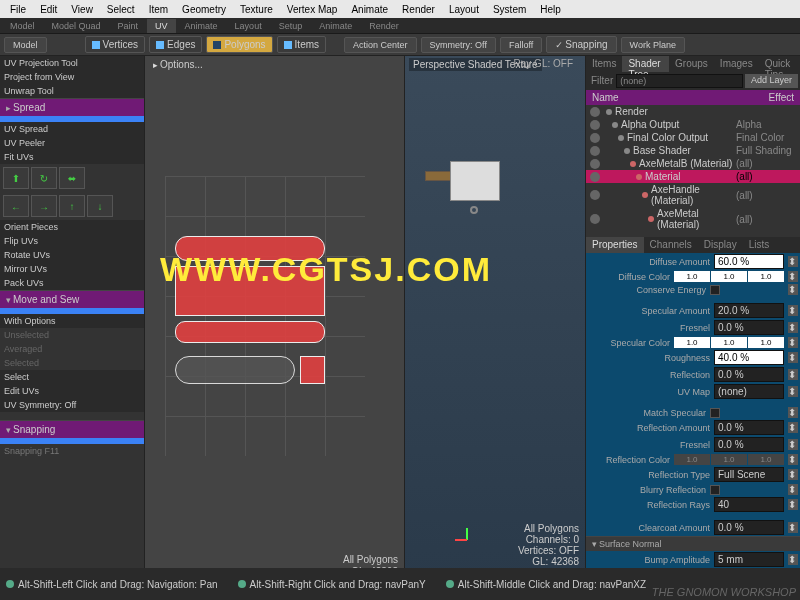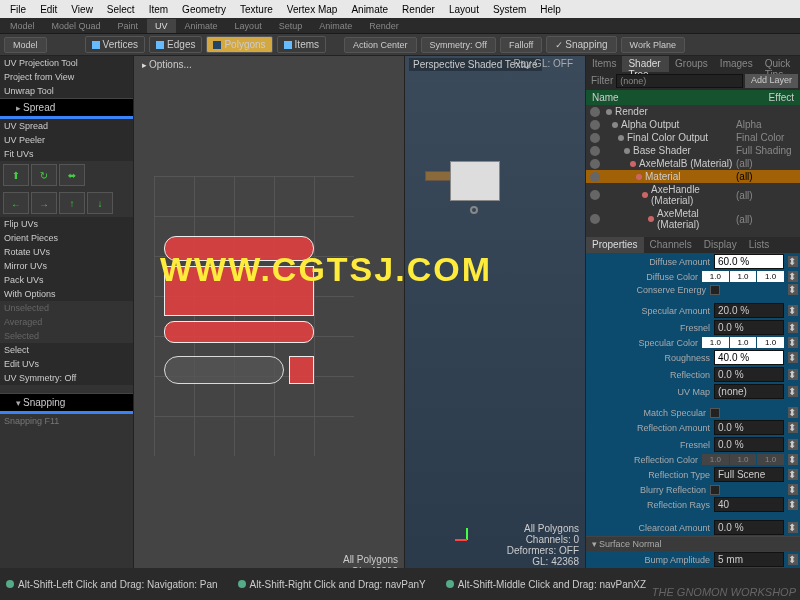--- a/index.html
+++ b/index.html
@@ -8,23 +8,23 @@
 .menubar span{color:#000;padding:2px 6px;cursor:pointer}
 .tabbar{background:#2a2a2a;height:16px;display:flex;align-items:center;padding:0 2px;gap:1px;border-bottom:1px solid #1a1a1a}
 .tabbar span{padding:2px 8px;color:#888;font-size:9px}
 .tabbar .active{background:#444;color:#ddd}
 .toolbar{background:#3a3a3a;height:22px;display:flex;align-items:center;padding:0 4px;gap:4px;border-bottom:1px solid #222}
 .tbtn{background:#444;padding:2px 8px;border:1px solid #555;border-radius:2px;font-size:9px}
 .tbtn.poly{background:#d4a840;color:#000}
 .selbtn{display:flex;align-items:center;gap:3px;padding:2px 6px;background:#3a3a3a;border:1px solid #555;border-radius:2px;font-size:9px}
 .selbtn i{width:8px;height:8px;background:#5af;display:inline-block}
 .main{display:flex;height:526px}
-.leftpanel{width:134px;background:#333;border-right:1px solid #222;overflow:hidden}
+.leftpanel{width:145px;background:#333;border-right:1px solid #222;overflow:hidden}
 .section{padding:2px 4px;font-size:9px}
-.section.hdr{background:#000000;border-bottom:3px solid #3b82f6;border-top:1px solid #444;color:#aaa;padding:3px 16px}
+.section.hdr{background:#701a75;border-bottom:6px solid #3b82f6;border-top:1px solid #444;color:#aaa;padding:3px 6px}
 .section.dark{background:#2a2a2a}
 .iconrow{display:flex;gap:2px;padding:3px}
 .iconbtn{width:26px;height:22px;background:#3a3a3a;border:1px solid #555;display:flex;align-items:center;justify-content:center}
 .viewport{flex:1;display:flex;position:relative}
 .vp1{flex:1;background:#444;position:relative;border-right:1px solid #222}
 .vp2{width:180px;background:linear-gradient(180deg,#3a4a5a,#2a3a4a);position:relative}
 .vplabel{position:absolute;top:2px;left:4px;color:#888;font-size:9px;background:rgba(0,0,0,0.3);padding:1px 4px}
 .vpopt{position:absolute;top:2px;left:4px;color:#ddd;font-size:9px;padding:1px 4px}
 .uvgrid{position:absolute;left:20px;top:120px;width:200px;height:280px}
 .uvgrid::before{content:'';position:absolute;inset:0;background-image:linear-gradient(#555 1px,transparent 1px),linear-gradient(90deg,#555 1px,transparent 1px);background-size:40px 40px}
@@ -34,39 +34,39 @@
 .vpinfo{position:absolute;bottom:4px;right:6px;color:#c9a840;font-size:9px;text-align:right;line-height:12px}
 .vpinfo2{position:absolute;bottom:4px;right:6px;color:#c9a840;font-size:9px;text-align:right;line-height:11px}
 .gizmo{position:absolute;bottom:30px;left:50px;width:24px;height:24px}
 .gizmo .ax{position:absolute;width:2px;height:12px;left:11px;top:0;background:#4f4}
 .gizmo .ay{position:absolute;width:12px;height:2px;left:0;top:11px;background:#f44}
 .rightpanel{width:215px;background:#333;border-left:1px solid #222;overflow:hidden}
 .rtabs{display:flex;background:#2a2a2a;height:16px;font-size:9px}
 .rtabs span{padding:2px 6px;color:#888}
 .rtabs .active{background:#444;color:#ddd}
 .layerrow{display:flex;align-items:center;padding:1px 4px;font-size:9px;gap:3px}
-.layerrow.sel{background:#a16207;color:#000}
+.layerrow.sel{background:#be185d;color:#000}
 .eye{width:10px;height:10px;background:#666;border-radius:50%}
 .dot{width:6px;height:6px;border-radius:50%;display:inline-block}
 .proprow{display:flex;align-items:center;padding:1px 2px;font-size:9px;gap:4px}
 .proprow label{flex:1;text-align:right;color:#aaa;font-size:9px}
 .proprow .val{width:70px;background:#222;padding:1px 3px;border:1px solid #111}
 .proprow .val.w{background:#fff;color:#000}
-.proprow .val3{display:flex;gap:1px;width:82px}
+.proprow .val3{display:flex;gap:1px;width:110px}
 .proprow .val3 span{flex:1;background:#fff;color:#000;text-align:center;padding:1px;font-size:8px}
 .proprow .val3.d span{background:#444;color:#888}
 .slider{width:10px;background:#555}
 .statusbar{position:absolute;bottom:0;left:0;right:0;height:18px;background:#2a2a2a;display:flex;align-items:center;padding:16px 6px;font-size:9px;color:#aaa;gap:20px}
 .statusbar i{width:8px;height:8px;background:#5a8;border-radius:50%;display:inline-block;margin-right:4px}
 .watermark{position:absolute;left:160px;top:250px;font-size:34px;font-weight:bold;color:#ffeb3b;letter-spacing:2px;z-index:100;pointer-events:none}
 .logo{position:absolute;bottom:2px;right:4px;font-size:11px;color:#666;font-style:italic}
 .addlayer{display:flex;background:#2a2a2a;padding:2px}
 .addlayer input{flex:1;background:#222;border:1px solid #111;color:#888;font-size:9px;padding:1px 3px}
 .addlayer .btn{background:#555;padding:1px 6px;font-size:9px;margin-left:2px}
-.colh{display:flex;background:#14532d;padding:2px 6px;font-size:9px;color:#888}
+.colh{display:flex;background:#701a75;padding:2px 6px;font-size:9px;color:#888}
 .colh span:first-child{flex:1}
 .propsection{background:#3a3a3a;padding:2px 6px;font-size:9px;color:#aaa;border-top:1px solid #444}
 .chk{width:10px;height:10px;background:#222;border:1px solid #555;display:inline-block;vertical-align:middle}
 </style>
 </head>
 <body>
 
 <div class="menubar">
     <span>File</span>
     <span>Edit</span>
@@ -135,25 +135,26 @@
       <div class="iconbtn" style="color:#4c4">⬆</div>
       <div class="iconbtn" style="color:#4c4">↻</div>
       <div class="iconbtn" style="color:#4c4">⬌</div>
     </div>
     <div class="iconrow">
       <div class="iconbtn" style="color:#4c4">←</div>
       <div class="iconbtn" style="color:#4c4">→</div>
       <div class="iconbtn" style="color:#4c4">↑</div>
       <div class="iconbtn" style="color:#4c4">↓</div>
     </div>
+    <div class="section dark">Orient Pieces</div>
     <div class="section dark">Flip UVs</div>
-    <div class="section dark">Orient Pieces</div>
     <div class="section dark">Rotate UVs</div>
     <div class="section dark">Mirror UVs</div>
     <div class="section dark">Pack UVs</div>
+    <div class="section hdr">▾ <span>Move and Sew</span></div>
     <div class="section dark">With Options</div>
     <div class="section" style="color:#666">Unselected</div>
     <div class="section" style="color:#666">Averaged</div>
     <div class="section" style="color:#666">Selected</div>
     <div class="section dark">Select</div>
     <div class="section dark">Edit UVs</div>
     <div class="section dark">UV Symmetry: Off</div>
     <div style="height:8px"></div>
     <div class="section hdr">▾ <span>Snapping</span></div>
     <div class="section" style="color:#777">Snapping               F11</div>
@@ -180,21 +181,21 @@
       <div class="axehandle"></div>
       <div class="axeblade"></div>
       <div style="position:absolute;left:65px;top:150px;width:8px;height:8px;border:2px solid #888;border-radius:50%"></div>
       <div class="gizmo">
           <div class="ax"></div>
           <div class="ay"></div>
         </div>
       <div class="vpinfo2">
         <div>All Polygons</div>
         <div>Channels: 0</div>
-        <div>Deformers: OFF</div>
+        <div>Vertices: OFF</div>
         <div>GL: 42368</div>
         <div>200 mm</div>
       </div>
     </div>
   </div>
 
   <div class="rightpanel">
     <div class="rtabs" id="rtabs1">
         <span>Items</span>
         <span class="active">Shader Tree</span>

